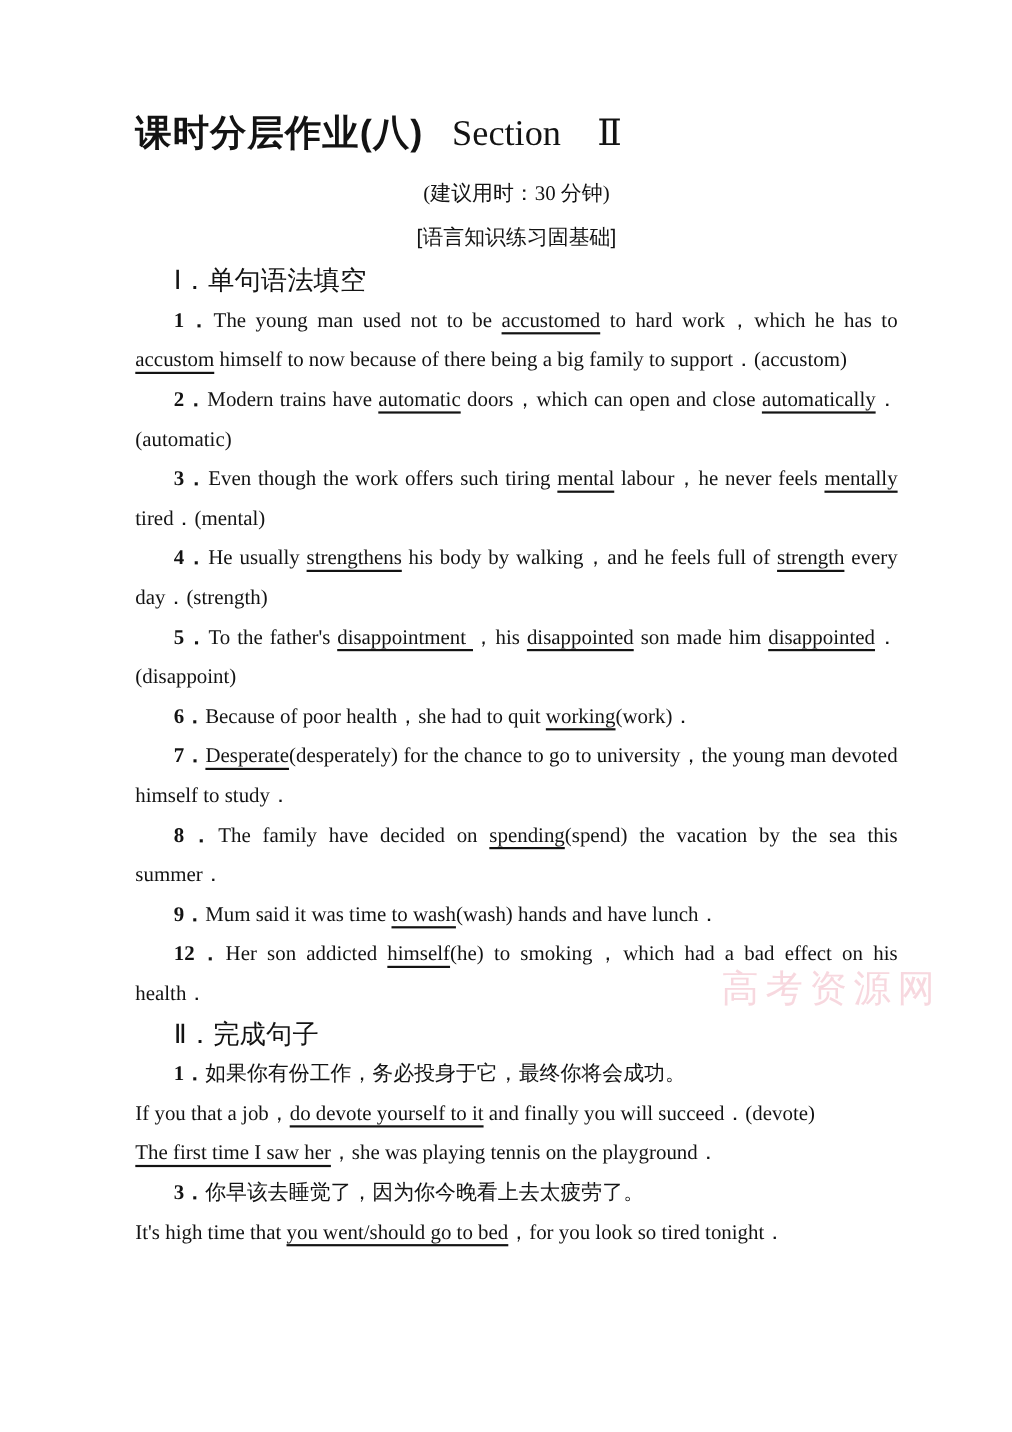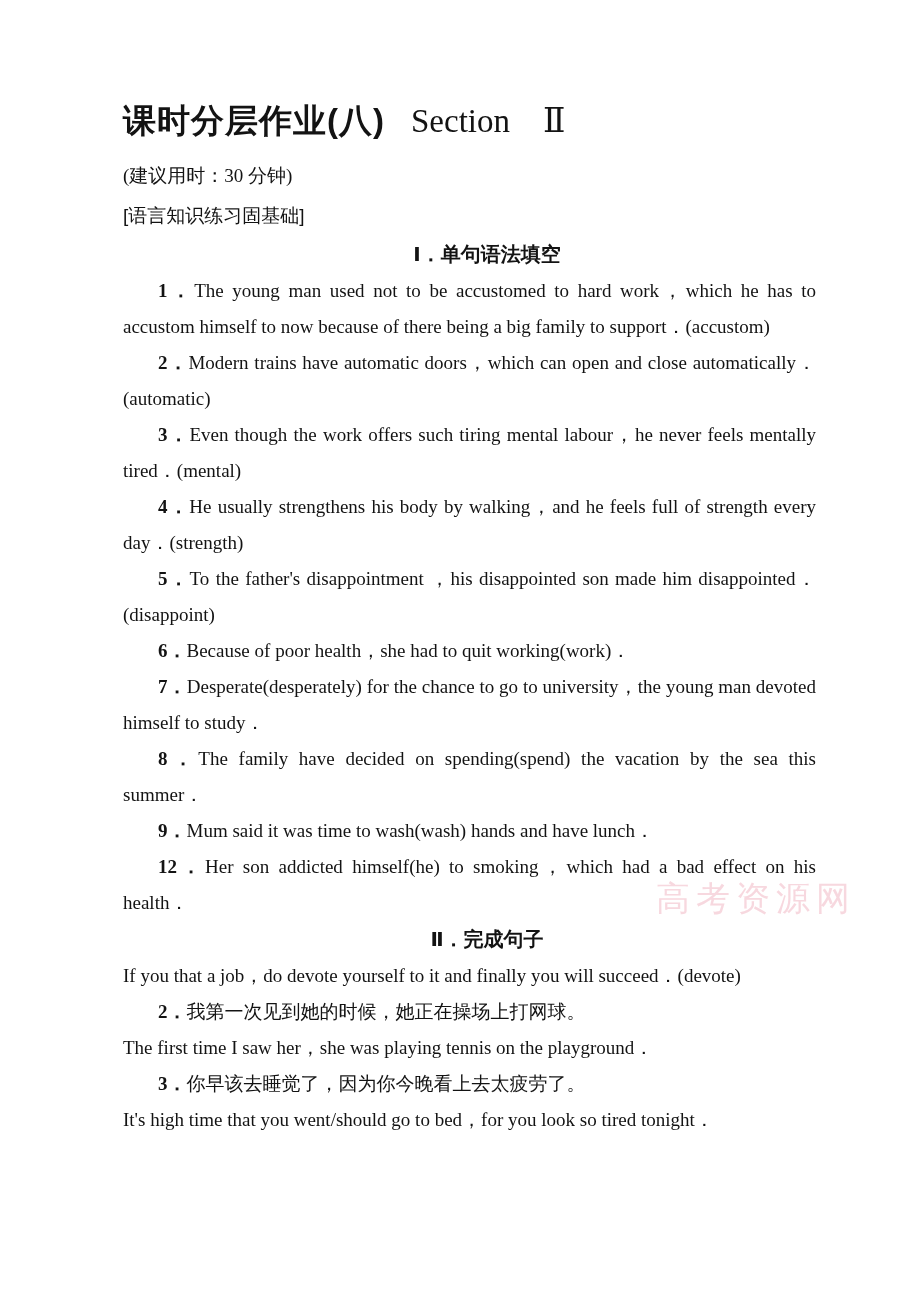--- a/index.html
+++ b/index.html
@@ -34,49 +34,50 @@
     font-weight: 700;
     letter-spacing: 1px;
   }
   .title-en {
     font-family: "Liberation Serif", "DejaVu Serif", serif;
     font-weight: 400;
     margin-left: 26px;
   }
   .center-line {
     margin: 0;
+    text-align: center;
     font-size: 19px;
     line-height: 40px;
   }
   .banner-line {
     font-family: "Liberation Sans", "DejaVu Sans", sans-serif;
   }
   .section-heading {
     margin: 0;
-    font-size: 20px;
+    font-size: 24px;
     line-height: 37px;
-    font-weight: 700;
+    font-weight: 400;
     text-indent: 35px;
     font-family: "Liberation Sans", "DejaVu Sans", sans-serif;
-    text-align: center;
   }
   .item {
     margin: 0;
     font-size: 19px;
     line-height: 36px;
     text-align: justify;
     text-justify: inter-word;
   }
   .indent {
     text-indent: 35px;
   }
   .num {
     font-weight: 700;
   }
   .blank {
+    text-decoration: underline;
     text-decoration-thickness: 1.5px;
     text-underline-offset: 5px;
   }
   .watermark {
     position: absolute;
     left: 656px;
     top: 876px;
     z-index: 0;
     font-size: 34px;
     letter-spacing: 6px;
@@ -106,20 +107,20 @@
         <p class="item indent"><b class="num">2．</b><span class="run">Modern trains have </span><span class="blank">automatic</span><span class="run"> doors，which can open and close </span><span class="blank">automatically</span><span class="run">．(automatic)</span></p>
         <p class="item indent"><b class="num">3．</b><span class="run">Even though the work offers such tiring </span><span class="blank">mental</span><span class="run"> labour，he never feels </span><span class="blank">mentally</span><span class="run"> tired．(mental)</span></p>
         <p class="item indent"><b class="num">4．</b><span class="run">He usually </span><span class="blank">strengthens</span><span class="run"> his body by walking，and he feels full of </span><span class="blank">strength</span><span class="run"> every day．(strength)</span></p>
         <p class="item indent"><b class="num">5．</b><span class="run">To the father's </span><span class="blank">disappointment&nbsp;</span><span class="run">，his </span><span class="blank">disappointed</span><span class="run"> son made him </span><span class="blank">disappointed</span><span class="run">．(disappoint)</span></p>
         <p class="item indent"><b class="num">6．</b><span class="run">Because of poor health，she had to quit </span><span class="blank">working</span><span class="run">(work)．</span></p>
         <p class="item indent"><b class="num">7．</b><span class="blank">Desperate</span><span class="run">(desperately) for the chance to go to university，the young man devoted himself to study．</span></p>
         <p class="item indent"><b class="num">8．</b><span class="run">The family have decided on </span><span class="blank">spending</span><span class="run">(spend) the vacation by the sea this summer．</span></p>
         <p class="item indent"><b class="num">9．</b><span class="run">Mum said it was time </span><span class="blank">to wash</span><span class="run">(wash) hands and have lunch．</span></p>
         <p class="item indent"><b class="num">12．</b><span class="run">Her son addicted </span><span class="blank">himself</span><span class="run">(he) to smoking，which had a bad effect on his health．</span></p>
         <p class="section-heading">Ⅱ．完成句子</p>
+        <p class="item indent"><b class="num">1．</b><span class="run">如果你有份工作，务必投身于它，最终你将会成功。</span></p>
         <p class="item"><span class="run">If you that a job，</span><span class="blank">do devote yourself to it</span><span class="run"> and finally you will succeed．(devote)</span></p>
-        <p class="item indent"><b class="num">2．</b><span class="run">我第一次见到她的时候，她正在操场上打网球。</span></p>
         <p class="item"><span class="blank">The first time I saw her</span><span class="run">，she was playing tennis on the playground．</span></p>
         <p class="item indent"><b class="num">3．</b><span class="run">你早该去睡觉了，因为你今晚看上去太疲劳了。</span></p>
         <p class="item"><span class="run">It's high time that </span><span class="blank">you went/should go to bed</span><span class="run">，for you look so tired tonight．</span></p>
       </div>
   </div>
 </div>
 
 </body></html>

